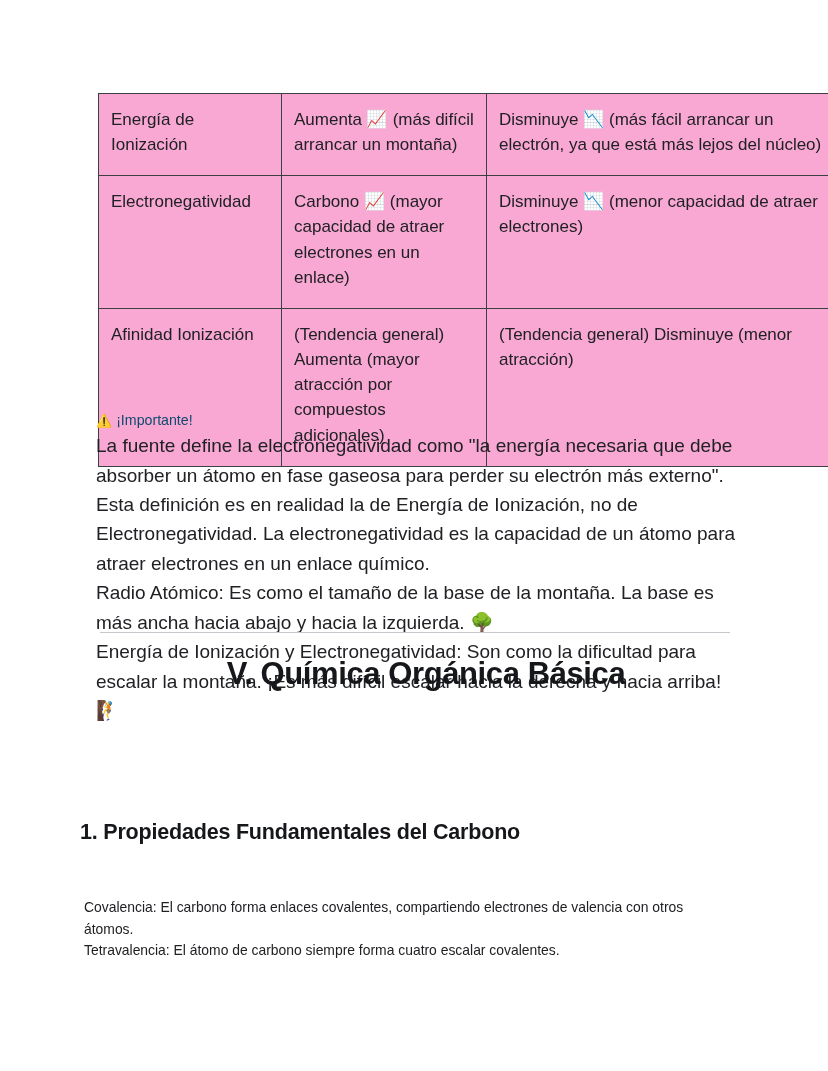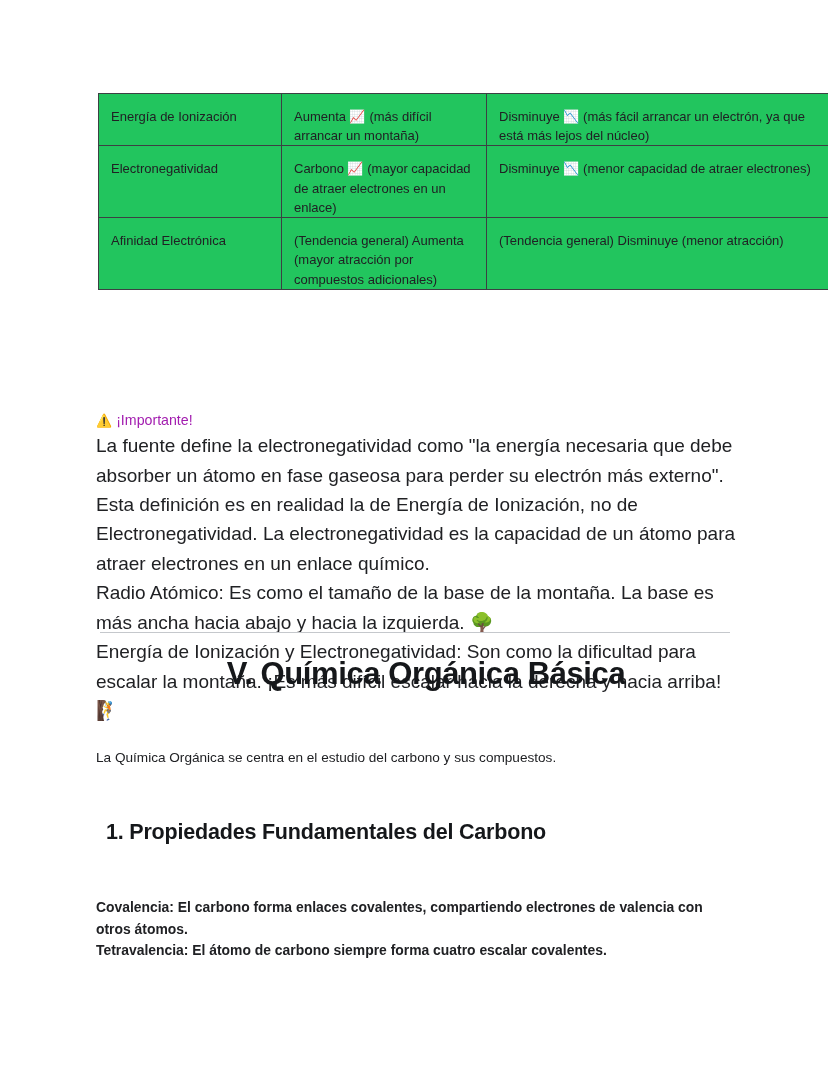--- a/index.html
+++ b/index.html
@@ -35,25 +35,25 @@
   table.trend-table {
     width: 662px;
     border-collapse: collapse;
     table-layout: fixed;
     background: #f8f9fb;
     border: 1.6px solid #3c4043;
   }
   table.trend-table td {
     border: 1.4px solid #3c4043;
     vertical-align: top;
-    padding: 13px 12px 0 12px;
-    font-size: 13px;
+    padding: 13px 12px 18px 12px;
+    font-size: 17px;
     line-height: 1.48;
     color: #202124;
-    background: #22c55e;
+    background: #f9a8d4;
   }
   td.col-a { width: 158px; }
   td.col-b { width: 180px; }
   td.col-c { width: 324px; }
 
   .emoji {
     font-family: "DejaVu Sans", sans-serif;
     font-size: 13px;
     letter-spacing: 0;
   }
@@ -61,21 +61,21 @@
   
   .note-block {
     position: absolute;
     left: 96px;
     top: 409px;
     width: 640px;
   }
   .note-line {
     font-size: 14.2px;
     line-height: 1.55;
-    color: #a21caf;
+    color: #0c4a6e;
     margin: 0;
   }
   .note-para {
     font-size: 19px;
     line-height: 1.55;
     color: #202124;
     margin: 0;
   }
 
   
@@ -109,36 +109,35 @@
     left: 96px;
     top: 747px;
     width: 660px;
     margin: 0;
     font-size: 13.6px;
     line-height: 1.55;
     color: #202124;
   }
   .h-sub {
     position: absolute;
-    left: 106px;
+    left: 80px;
     top: 819px;
     width: 660px;
     margin: 0;
     font-size: 21.5px;
     font-weight: bold;
     letter-spacing: -0.2px;
     color: #15171a;
     line-height: 1.3;
   }
   .body-block {
     position: absolute;
-    left: 96px;
+    left: 84px;
     top: 897px;
     width: 640px;
-    font-weight: bold;
   }
   .body-line {
     font-size: 13.9px;
     line-height: 1.56;
     color: #202124;
     margin: 0;
   }
 </style>
 </head>
 <body>
@@ -152,21 +151,21 @@
           <td class="col-a">Energía de Ionización</td>
           <td class="col-b">Aumenta 📈 (más difícil arrancar un montaña)</td>
           <td class="col-c">Disminuye 📉 (más fácil arrancar un electrón, ya que está más lejos del núcleo)</td>
         </tr>
         <tr>
           <td class="col-a">Electronegatividad</td>
           <td class="col-b">Carbono 📈 (mayor capacidad de atraer electrones en un enlace)</td>
           <td class="col-c">Disminuye 📉 (menor capacidad de atraer electrones)</td>
         </tr>
         <tr>
-          <td class="col-a">Afinidad Electrónica</td>
+          <td class="col-a">Afinidad Ionización</td>
           <td class="col-b">(Tendencia general) Aumenta (mayor atracción por compuestos adicionales)</td>
           <td class="col-c">(Tendencia general) Disminuye (menor atracción)</td>
         </tr>
       </tbody>
     </table>
   </div>
 
   <div class="note-block">
     <p class="note-line">
       <span class="emoji">⚠️</span>
@@ -174,21 +173,20 @@
     </p>
     <p class="note-para">La fuente define la electronegatividad como "la energía necesaria que debe absorber un átomo en fase gaseosa para perder su electrón más externo". Esta definición es en realidad la de Energía de Ionización, no de Electronegatividad. La electronegatividad es la capacidad de un átomo para atraer electrones en un enlace químico.</p>
     <p class="note-para">Radio Atómico: Es como el tamaño de la base de la montaña. La base es más ancha hacia abajo y hacia la izquierda. 🌳</p>
     <p class="note-para">Energía de Ionización y Electronegatividad: Son como la dificultad para escalar la montaña. ¡Es más difícil escalar hacia la derecha y hacia arriba! 🧗</p>
   </div>
 
   <hr class="divider">
 
   <h1 class="h-section">V. Química Orgánica Básica</h1>
 
-  <p class="intro-para">La Química Orgánica se centra en el estudio del carbono y sus compuestos.</p>
 
   <h2 class="h-sub">1. Propiedades Fundamentales del Carbono</h2>
 
   <div class="body-block">
     <p class="body-line">Covalencia: El carbono forma enlaces covalentes, compartiendo electrones de valencia con otros átomos.</p>
     <p class="body-line">Tetravalencia: El átomo de carbono siempre forma cuatro escalar covalentes.</p>
   </div>
 
 </div>
 

